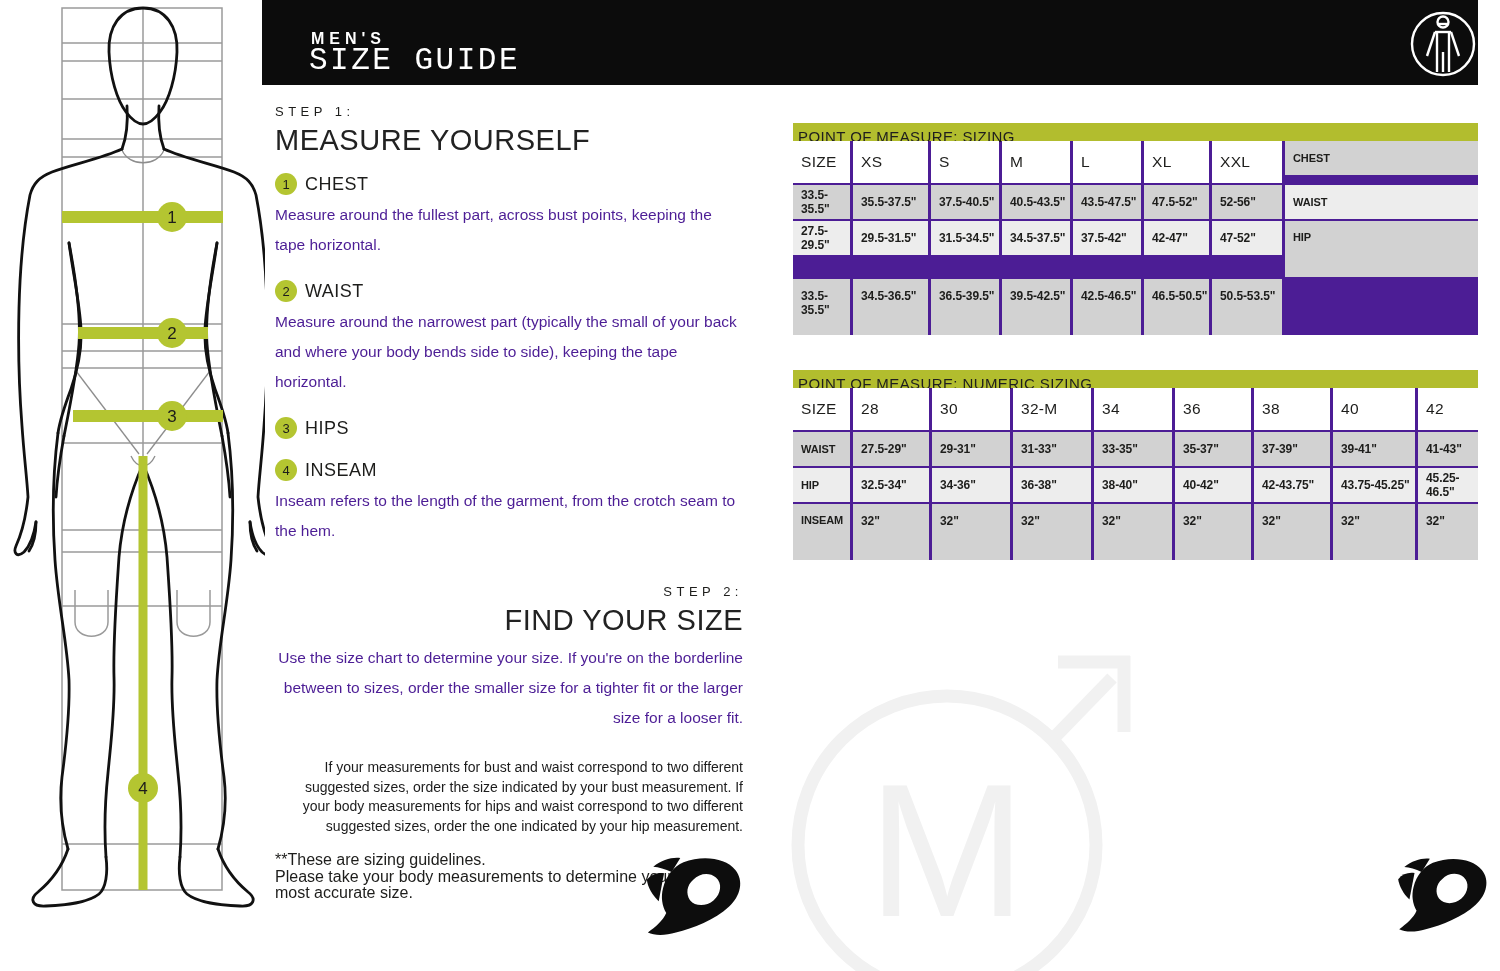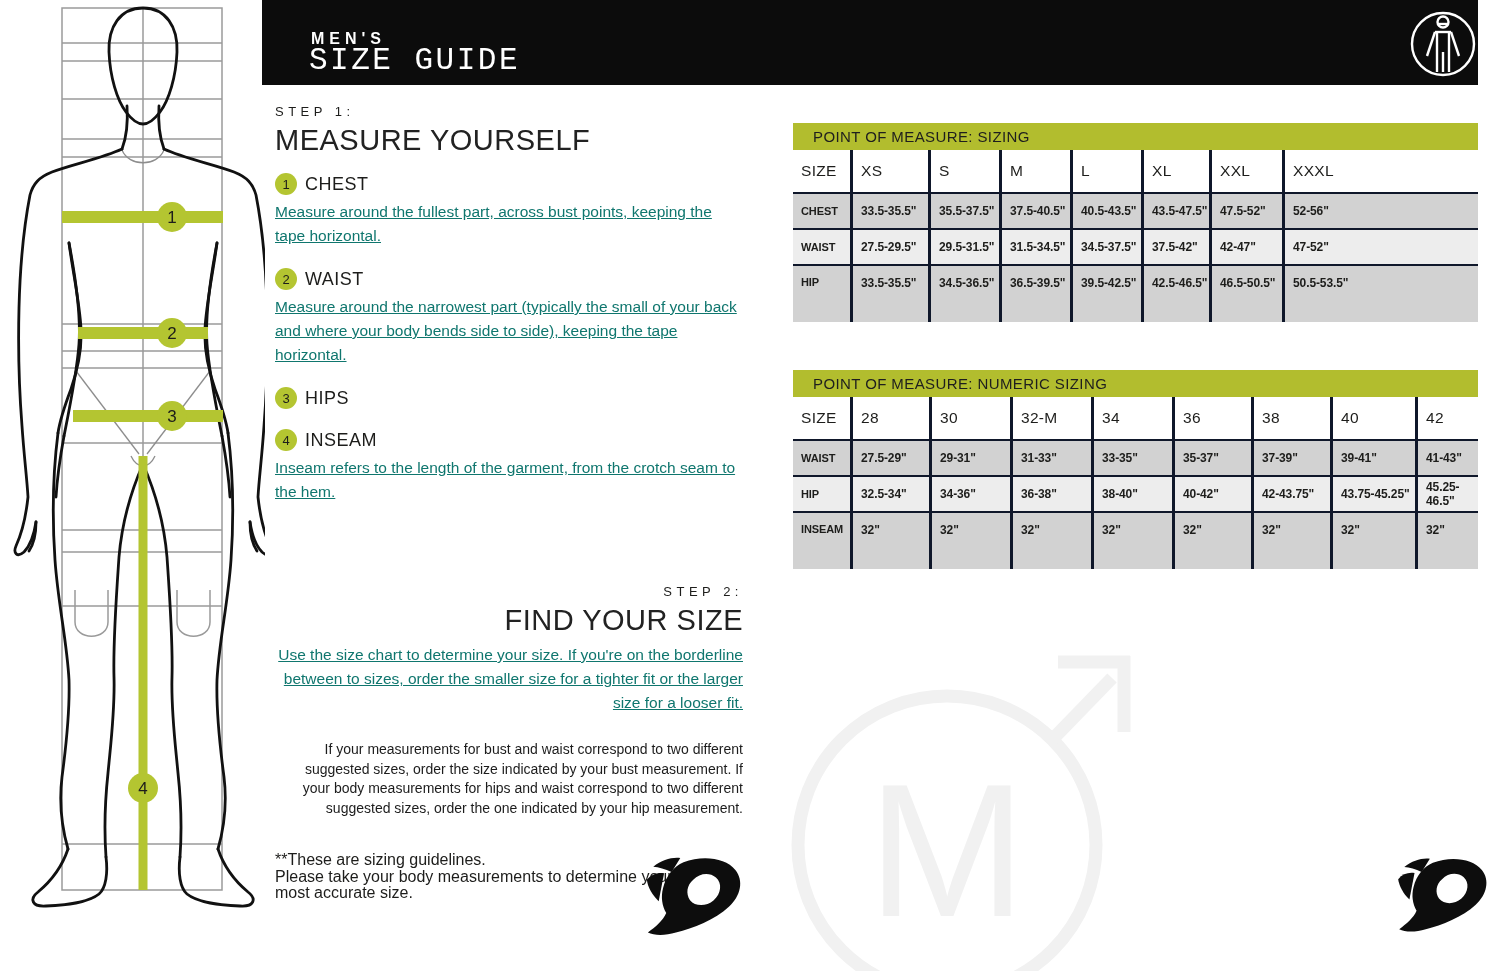--- a/index.html
+++ b/index.html
@@ -15,29 +15,29 @@
   
   .stepblock{position:absolute;left:275px;width:468px;}
   .step-label{font-size:13px;font-weight:400;letter-spacing:4.5px;color:#1d1d1b;}
   .step-title{font-size:29px;font-weight:400;letter-spacing:0.5px;margin-top:5px;color:#222;}
   .items{margin-top:16px;}
   .m-item{margin-bottom:20px;}
   .m-head{display:flex;align-items:center;gap:8px;margin-bottom:5px;}
   .badge{width:22px;height:22px;border-radius:50%;background:var(--accent-bright,#b5c72f);
          display:flex;align-items:center;justify-content:center;font-size:13px;font-weight:400;color:#1d1d1b;flex:0 0 22px;}
   .m-label{font-size:18px;letter-spacing:0.5px;color:#1d1d1b;}
-  .m-text,.para1{font-size:15.5px;line-height:24px;color:#0f766e;text-decoration:underline;}
+  .m-text,.para1{font-size:15.5px;line-height:30px;color:#4c1d95;}
   .para1{margin-top:6px;}
   .para2{font-size:14px;line-height:19.5px;margin-top:25px;color:#1c1c1c;}
   .footnote{position:absolute;left:275px;top:852px;width:400px;font-size:16px;line-height:16.5px;color:#1d1d1b;}
   
   .pom-table{position:absolute;left:793px;width:685px;}
-  .pom-title{height:27px;line-height:27px;background:var(--accent,#b2bd2e);color:#1e1e1e;
-             font-size:15px;letter-spacing:0.4px;padding-left:20px;box-sizing:border-box;}
-  .pom-grid{display:grid;column-gap:3px;row-gap:2px;background:#0f172a;}
+  .pom-title{height:18px;line-height:27px;background:var(--accent,#b2bd2e);color:#1e1e1e;
+             font-size:15px;letter-spacing:0.4px;padding-left:5px;box-sizing:border-box;}
+  .pom-grid{display:grid;column-gap:3px;row-gap:2px;background:#4c1d95;}
   .t1 .pom-grid{grid-template-columns:57px 75px 68px 68px 68px 65px 70px 1fr;}
   .t2 .pom-grid{grid-template-columns:57px 76px 78px 78px 78px 76px 76px 82px 1fr;}
   .pom-h{height:42px;display:flex;align-items:center;padding-left:8px;font-size:15.5px;color:#1d1d1b;letter-spacing:0.3px;background:#fff;}
   .pom-cell{height:34px;display:flex;align-items:center;padding-left:8px;font-size:12px;font-weight:700;letter-spacing:-0.1px;color:#1d1d1b;}
   .pom-cell.shade-dark{background:var(--row-dark,#d2d2d2);}
   .pom-cell.shade-light{background:var(--row-light,#ededed);}
   .pom-cell.rlabel{font-size:11px;}
   .pom-cell.tall{height:56px;align-items:flex-start;padding-top:10px;box-sizing:border-box;}
   
   .watermark{position:absolute;left:770px;top:640px;width:430px;height:331px;}
@@ -190,21 +190,20 @@
   <div class="pom-table t1" style="top:123px;" id="table-0">
       <div class="pom-title">POINT OF MEASURE: SIZING</div>
       <div class="pom-grid">
         <div class="pom-h">SIZE</div>
         <div class="pom-h">XS</div>
         <div class="pom-h">S</div>
         <div class="pom-h">M</div>
         <div class="pom-h">L</div>
         <div class="pom-h">XL</div>
         <div class="pom-h">XXL</div>
-        <div class="pom-h">XXXL</div>
         <div class="pom-cell rlabel shade-dark">CHEST</div>
         <div class="pom-cell shade-dark">33.5-35.5"</div>
         <div class="pom-cell shade-dark">35.5-37.5"</div>
         <div class="pom-cell shade-dark">37.5-40.5"</div>
         <div class="pom-cell shade-dark">40.5-43.5"</div>
         <div class="pom-cell shade-dark">43.5-47.5"</div>
         <div class="pom-cell shade-dark">47.5-52"</div>
         <div class="pom-cell shade-dark">52-56"</div>
         <div class="pom-cell rlabel shade-light">WAIST</div>
         <div class="pom-cell shade-light">27.5-29.5"</div>

